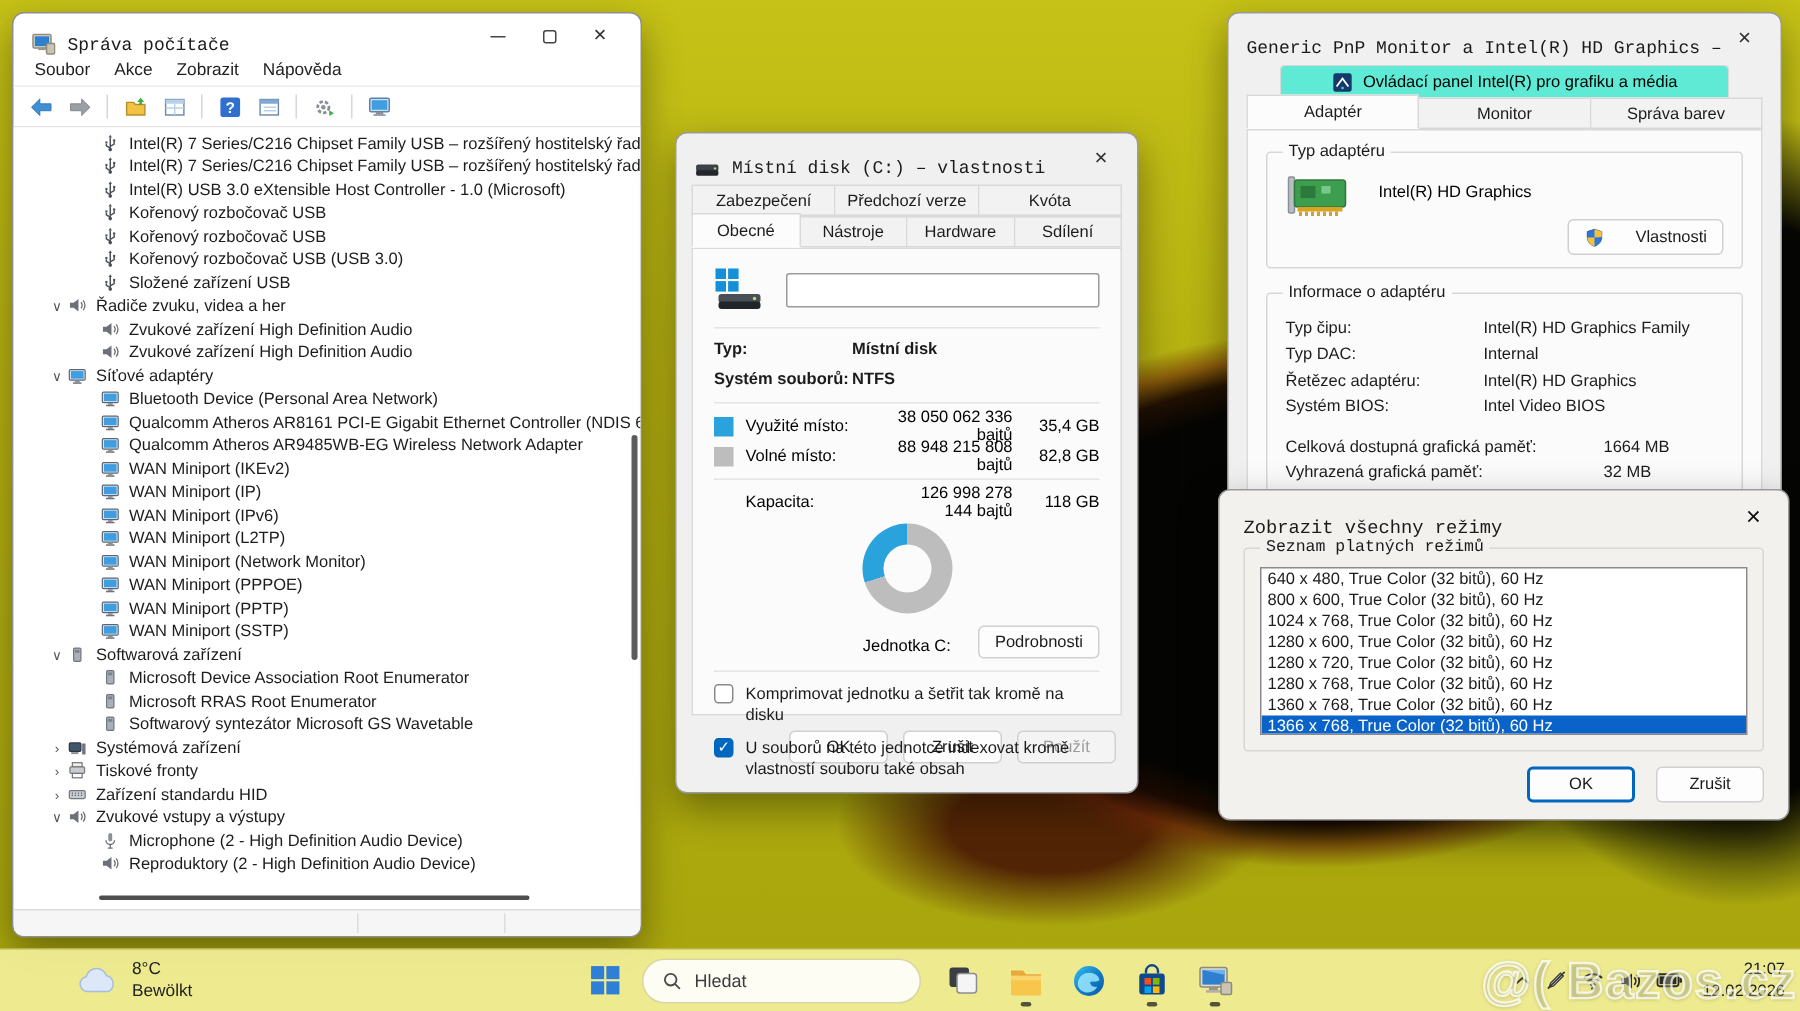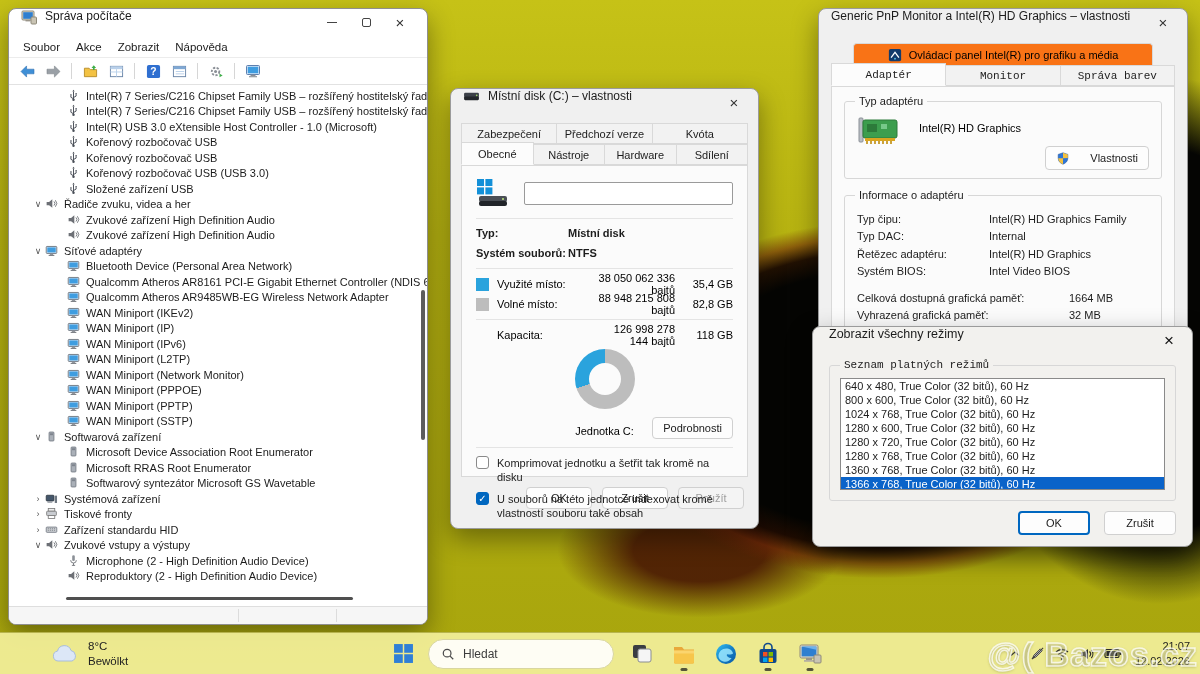--- a/index.html
+++ b/index.html
@@ -13,21 +13,21 @@
       radial-gradient(ellipse 190px 90px at 700px 550px, rgba(72,22,4,.9) 35%, rgba(0,0,0,0) 75%),
       linear-gradient(180deg, #c6c217 0%, #b6b211 35%, #a8a50d 100%);
   }
   svg { display:block; }
 
   
   .win { position:absolute; background:#fff; border:1px solid #8f8f8f; border-radius:8px;
          box-shadow:0 10px 26px rgba(0,0,0,.38); overflow:hidden; }
   .dlg { position:absolute; background:#f0f0f0; border:1px solid #9b9b9b; border-radius:8px;
          box-shadow:0 10px 26px rgba(0,0,0,.38); overflow:hidden; }
-  .titlebar { display:flex; align-items:flex-start; height:30px; padding:0 10px 0 12px; font-size:12px; color:#1b1b1b; }
+  .titlebar { display:flex; align-items:flex-end; height:30px; padding:0 10px 0 12px; font-size:12px; color:#1b1b1b;font-family:Liberation Mono, monospace; }
   .titlebar .ticon16 { margin-right:8px; }
   .titlebar .ttl { flex:1; white-space:nowrap; overflow:hidden; }
   .wc-btn { width:34px; height:26px; display:flex; align-items:center; justify-content:center; color:#444; }
   .wc-min { width:10px; border-top:1px solid #444; display:inline-block; }
   .wc-max { width:9px; height:9px; border:1px solid #444; border-radius:2px; display:inline-block; }
   .wc-x { font-size:15px; line-height:1; color:#333; }
 
   
   #win-dm { left:8px; top:8px; width:420px; height:617px; display:flex; flex-direction:column; }
   #dm-menu { display:flex; align-items:center; height:21px; padding:0 6px; border-bottom:1px solid #ececec; }
@@ -80,22 +80,22 @@
   .donut::after { content:""; position:absolute; inset:14px; border-radius:50%; background:#fbfbfb; }
   .donut-caption { position:absolute; left:50%; transform:translateX(-50%); bottom:4px; font-size:11px; }
   #disk-details-btn { position:absolute; right:0; bottom:2px; }
   .cb-row { display:flex; gap:8px; font-size:11px; color:#1c1c1c; margin-top:8px; line-height:14px; }
   .cb-row .cb-label { max-width:244px; }
   #disk-footer { display:flex; justify-content:flex-end; gap:10px; padding:10px 14px 0 0; }
 
   
   #dlg-gfx { left:818px; top:8px; width:370px; height:531px; z-index:9; }
   #gfx-inteltab { display:flex; align-items:center; justify-content:center; gap:7px; width:300px; height:22px; margin:4px auto 0 auto;
-                  background:#f97316; border:1px solid #d9d9d9; border-bottom:none; border-radius:4px 4px 0 0; font-size:11px; }
-  #gfx-tabs { margin:0 12px;font-family:Liberation Mono, monospace; }
+                  background:#5eead4; border:1px solid #d9d9d9; border-bottom:none; border-radius:4px 4px 0 0; font-size:11px; }
+  #gfx-tabs { margin:0 12px; }
   #gfx-panel { margin:0 12px 12px 12px; padding:14px 12px; height:424px; }
   .inf-row { display:flex; font-size:11px; height:17.5px; align-items:center; color:#1c1c1c; }
   .inf-row .k { flex:none; }
   #gfx-grp1 { height:78px; padding:14px 12px 8px 12px; position:relative; }
   #gfx-grp2 { margin-top:16px; padding:14px 12px 10px 12px; }
 
   
   #dlg-modes { left:812px; top:326px; width:381px; height:221px; background:#f2f1ee; z-index:30; }
   #modes-grp { margin:6px 16px 0 16px; padding:12px 10px 10px 10px; background:#f2f1ee; }
   #modes-grp .grp-title { background:#f2f1ee;font-family:Liberation Mono, monospace; }

